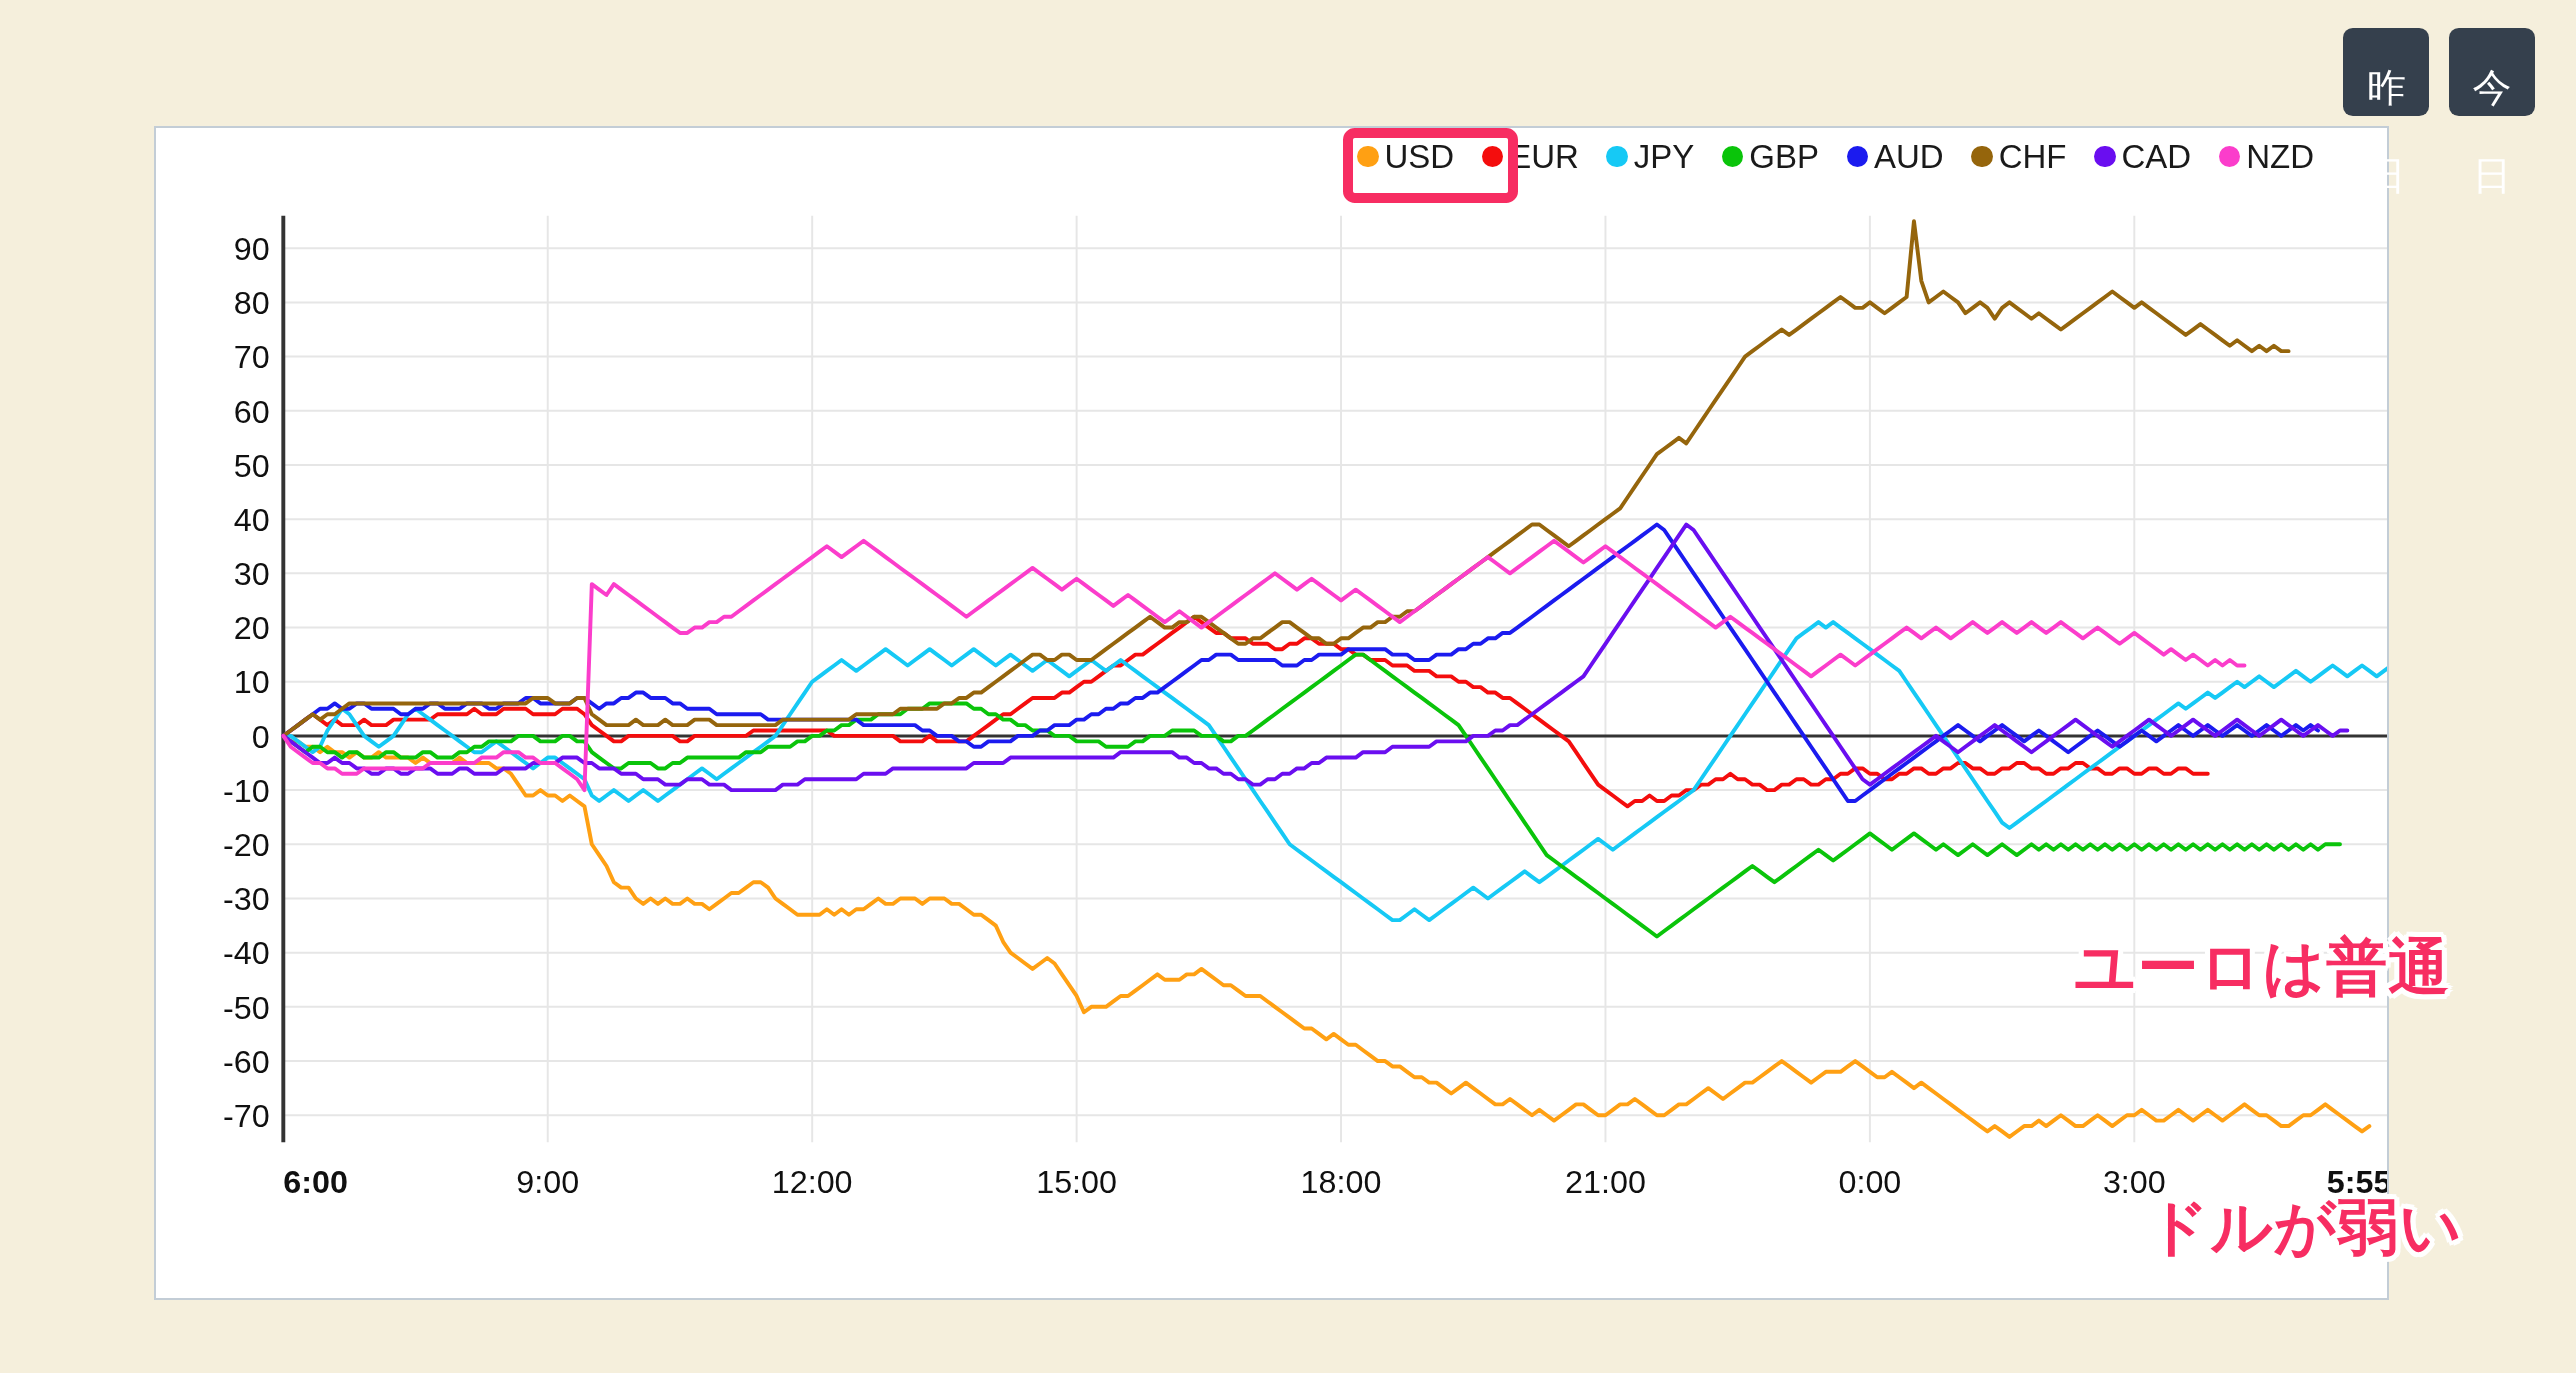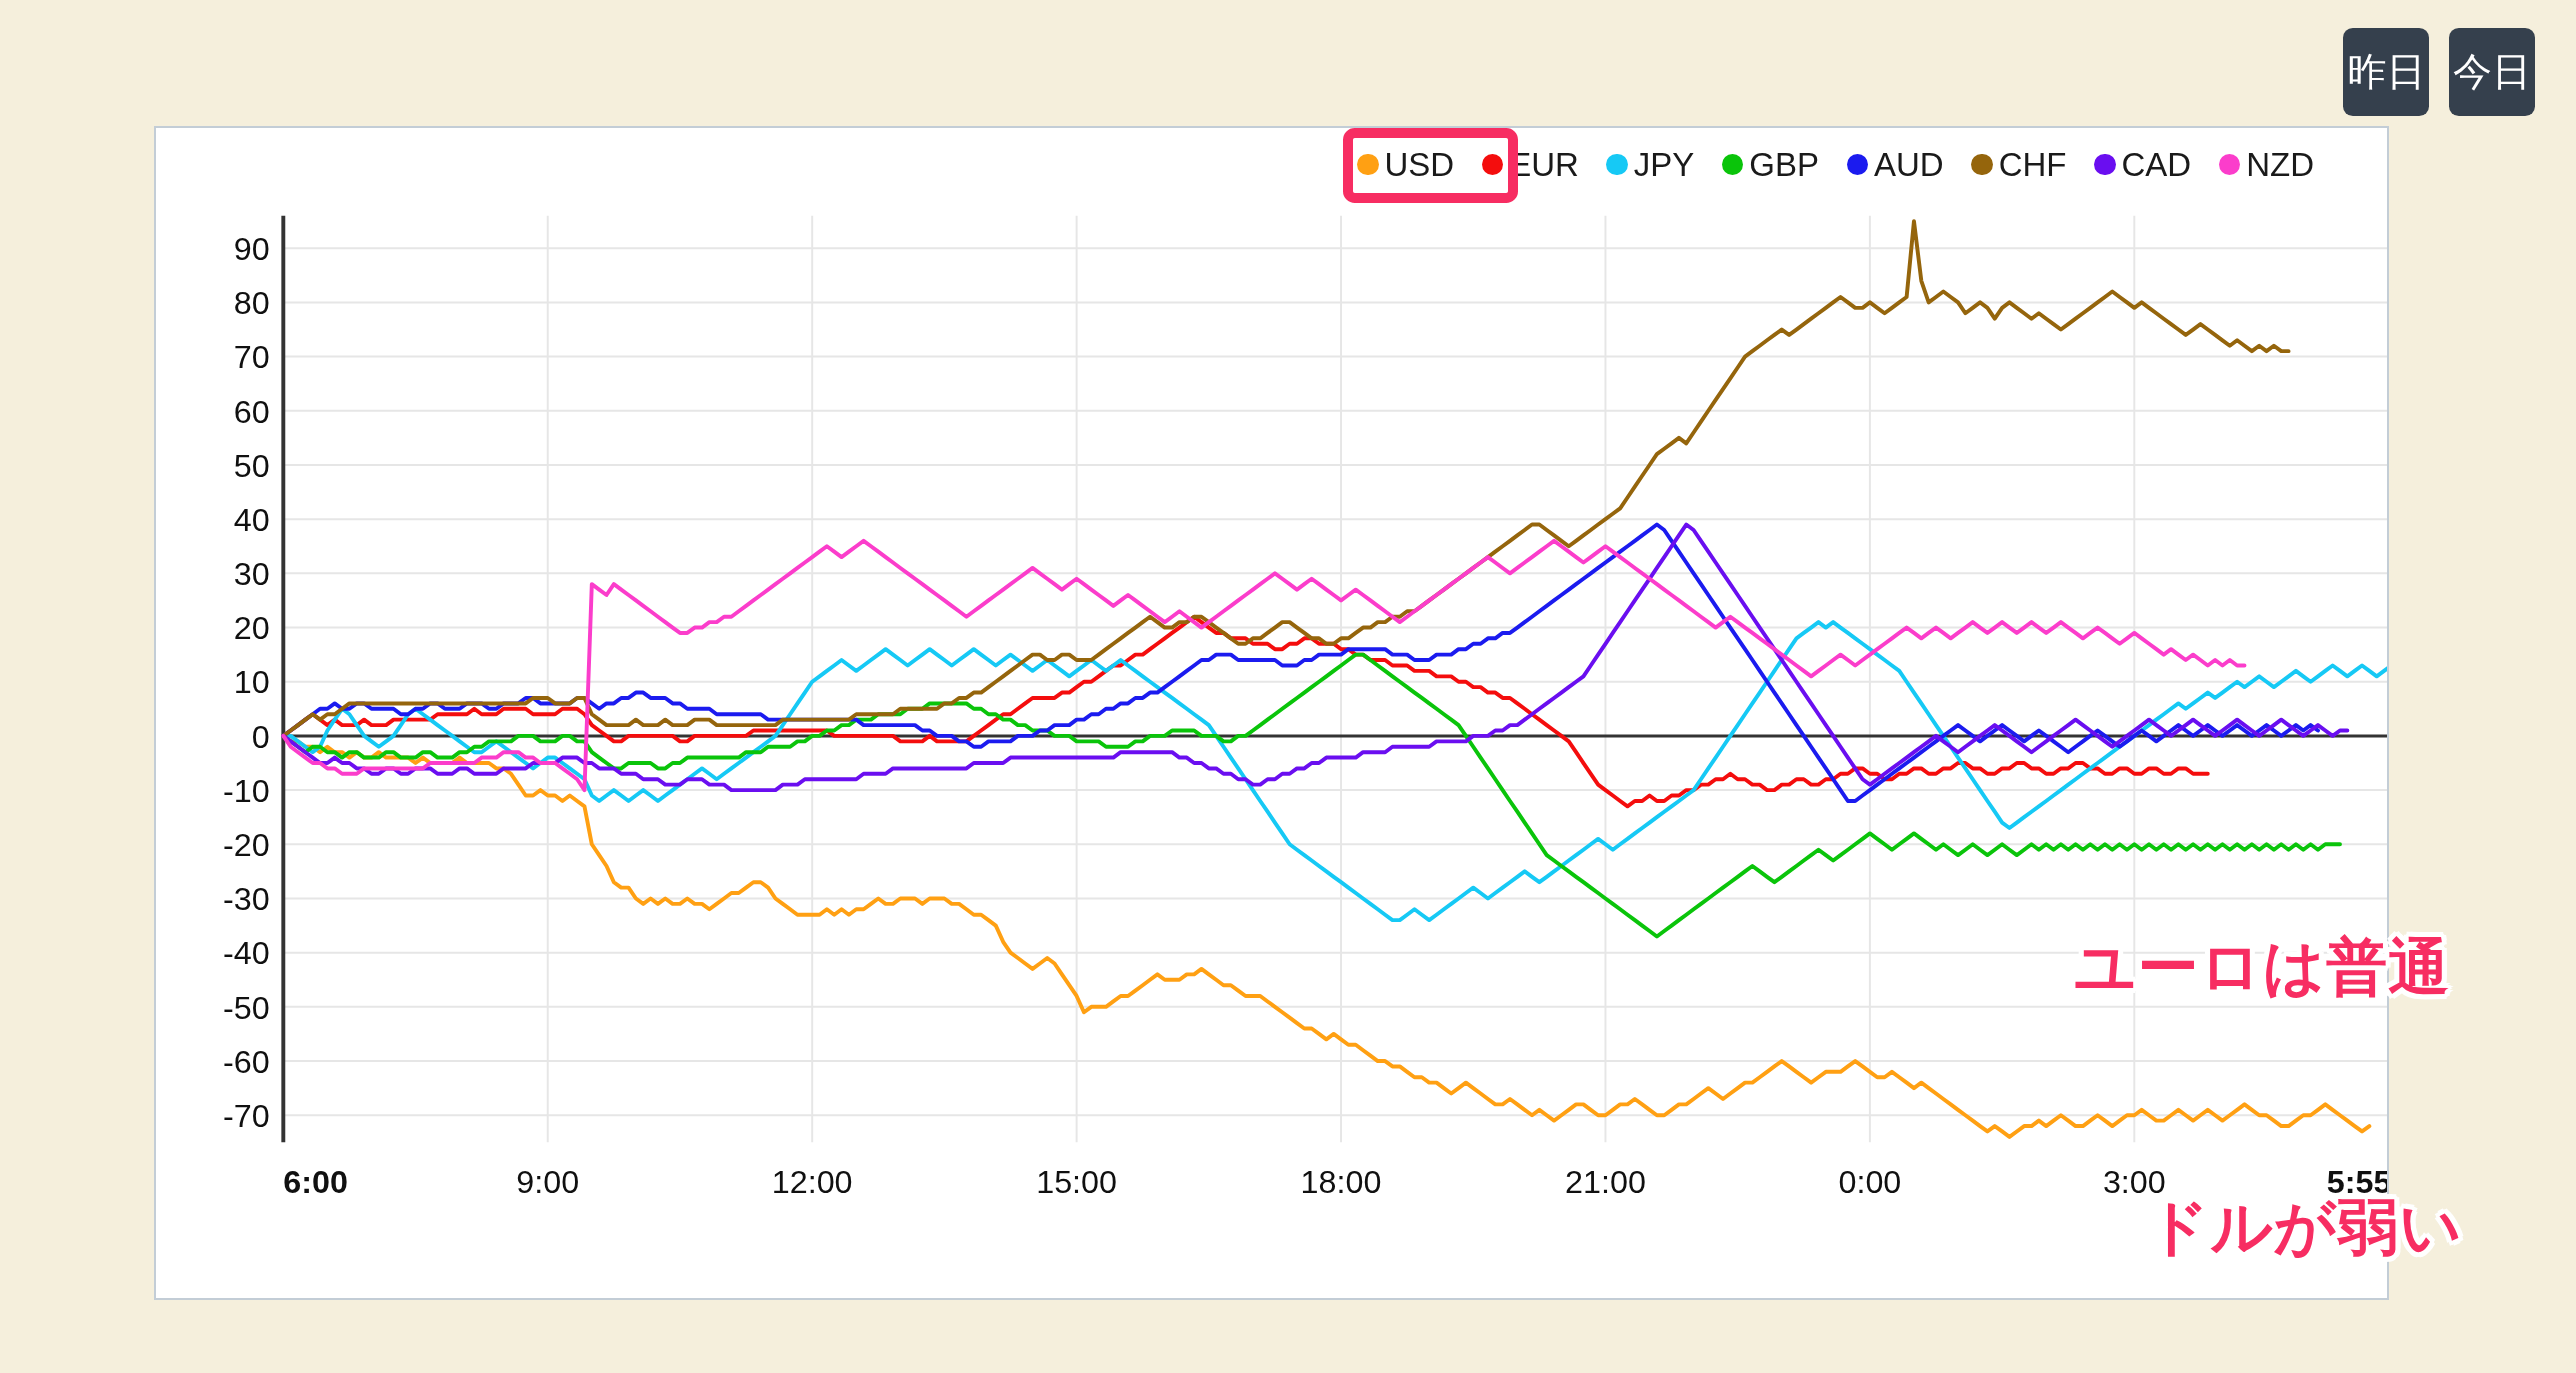--- a/index.html
+++ b/index.html
@@ -29,21 +29,21 @@
     height: 88px;
     background: #35404d;
     color: #ffffff;
     border: none;
     border-radius: 9.8px;
     font-family: "Liberation Sans", sans-serif;
     font-size: 39px;
     line-height: 88px;
     text-align: center;
     cursor: pointer;
-    padding: 0;
+    padding: 16px;
     letter-spacing: 0px;
   }
 
   
   #chart-panel {
     position: absolute;
     left: 154px;
     top: 126px;
     width: 2235px;
     height: 1174px;
@@ -65,21 +65,21 @@
     height: 100%;
     display: block;
   }
 
   
   #legend {
     position: absolute;
     left: 1201px;
     top: 11.8px;
     display: flex;
-    align-items: center;
+    align-items: flex-start;
     gap: 0px;
     z-index: 20;
     height: 49px;
   }
   .legend-item {
     display: flex;
     align-items: center;
     gap: 5.9px;
     margin-right: 27.5px;
     cursor: pointer;

